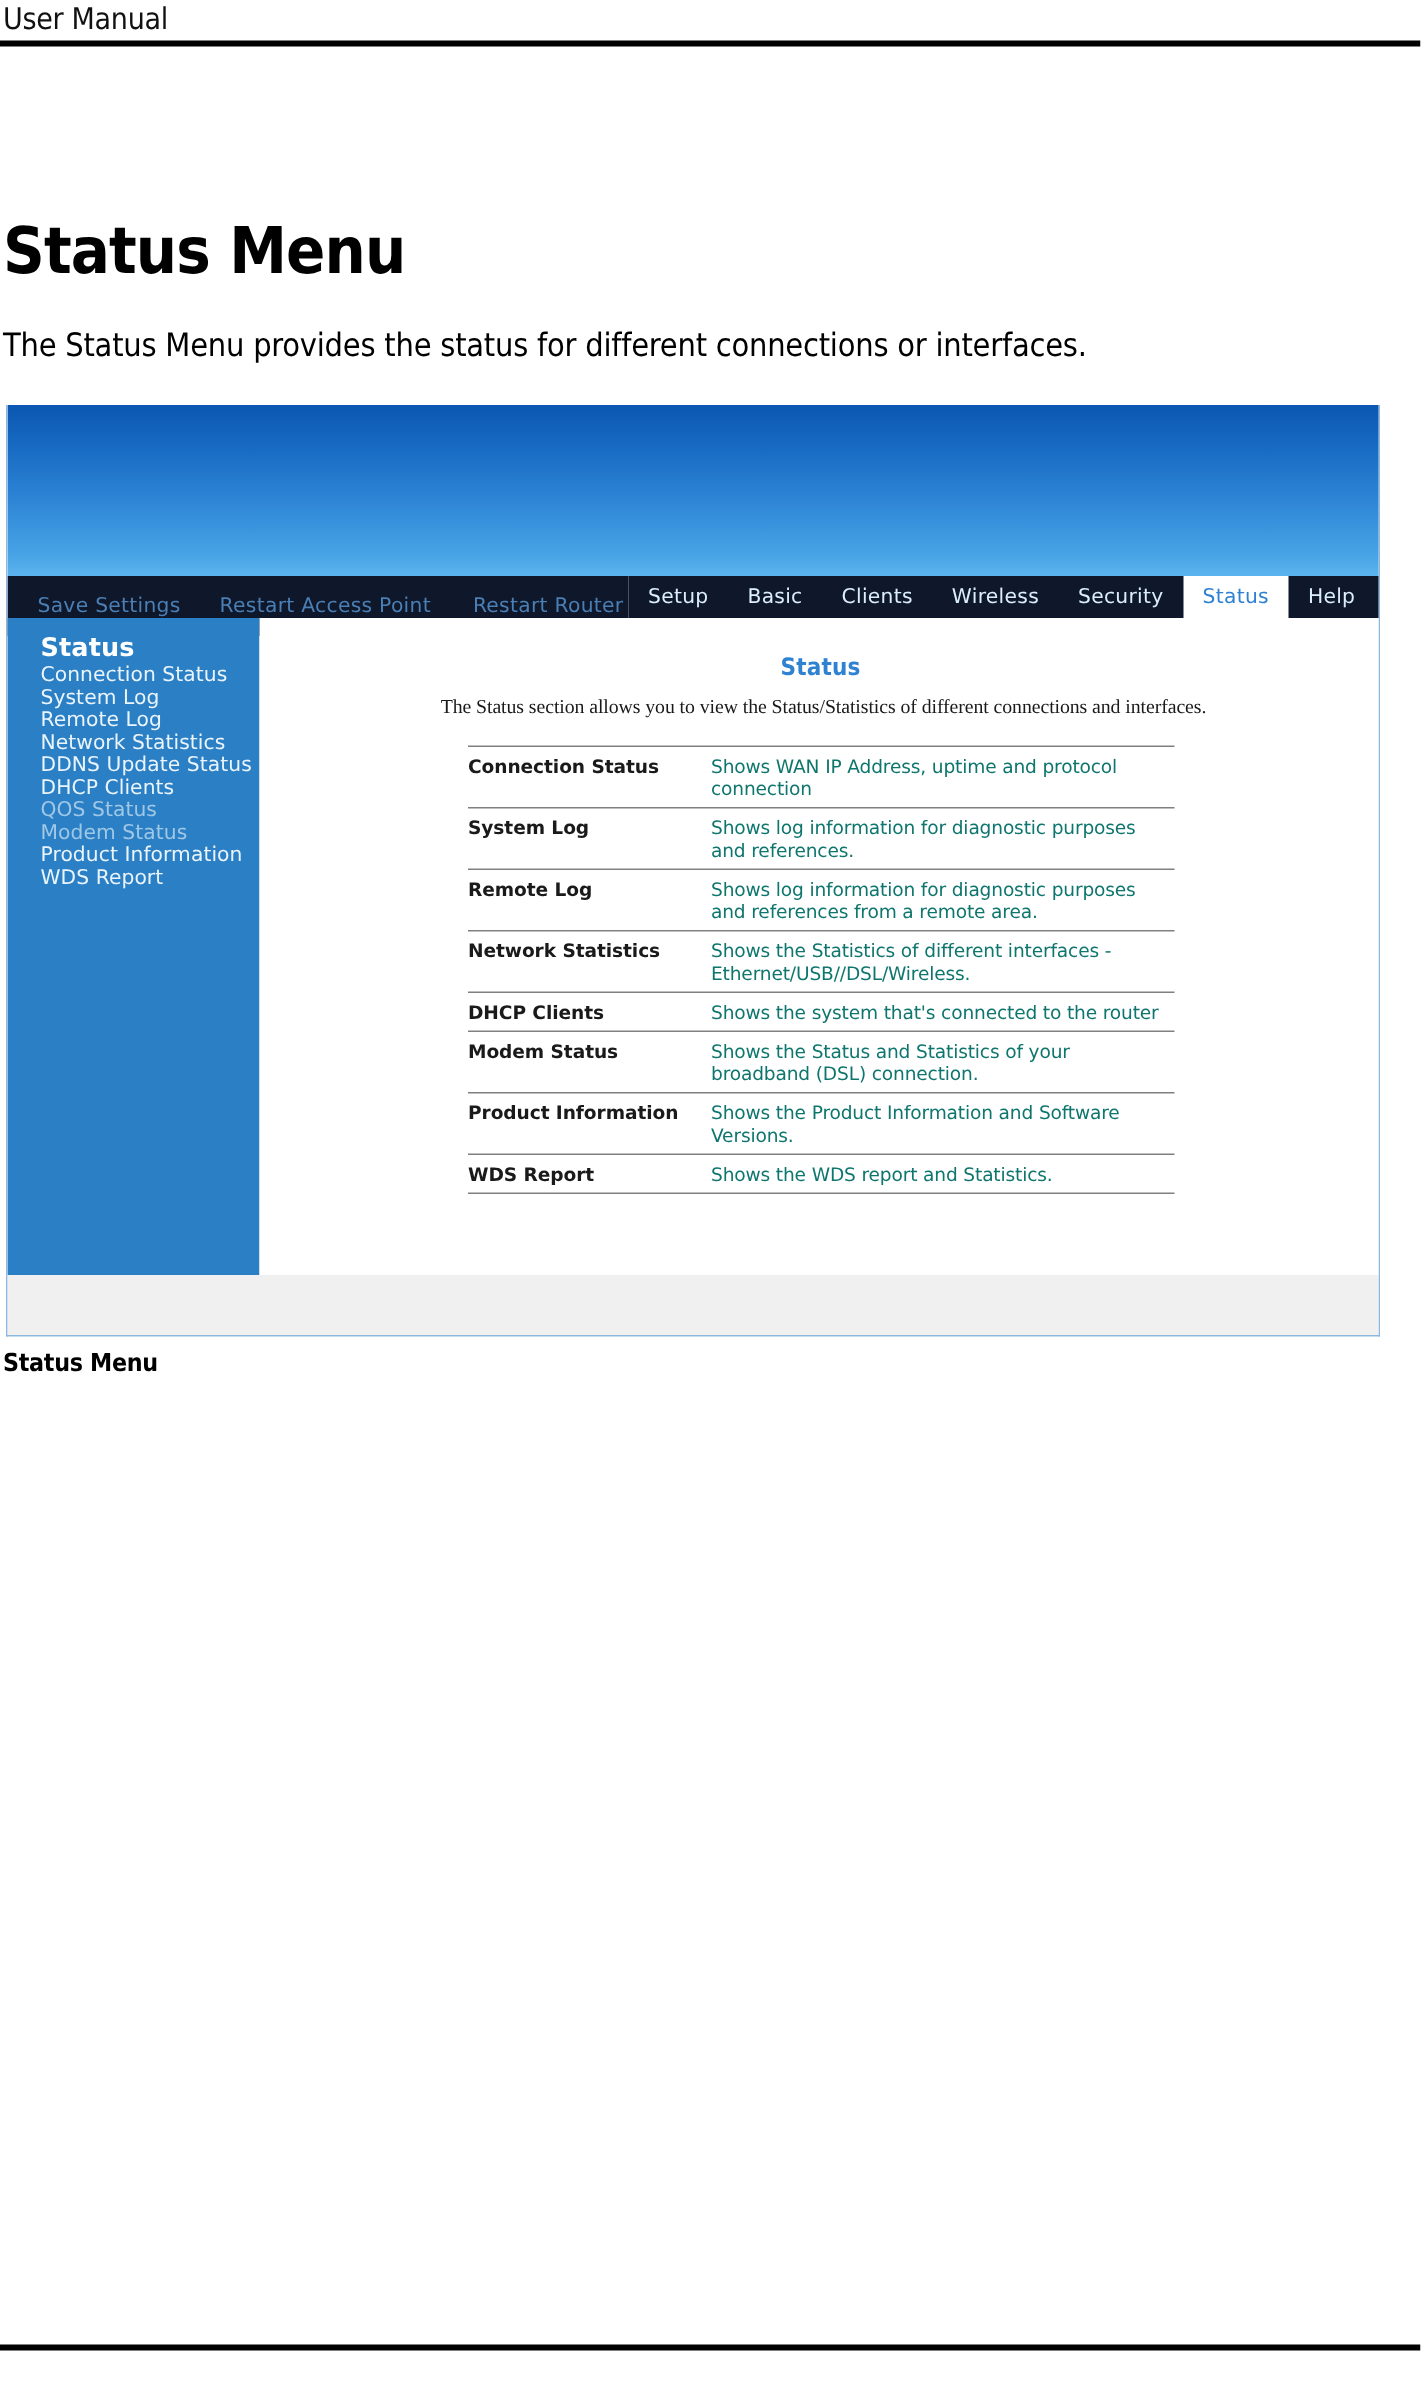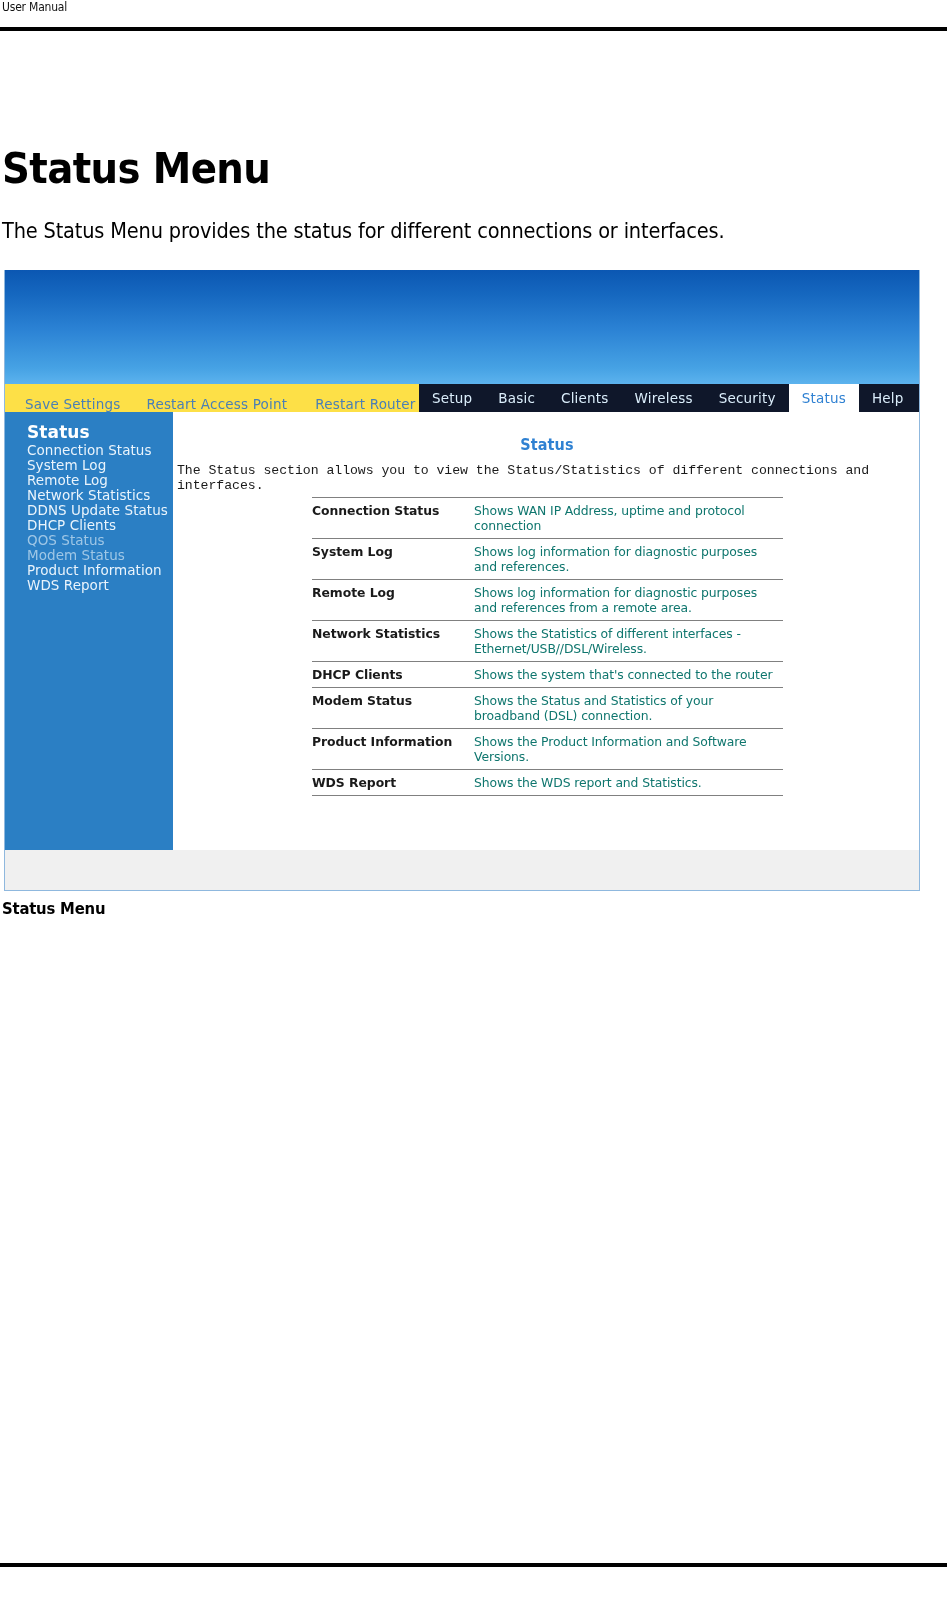--- a/index.html
+++ b/index.html
@@ -19,21 +19,21 @@
   
   .page-header {
     position: absolute;
     left: 0; top: 0;
     width: 947px;
     height: 30px;
   }
   .page-header-text {
     position: absolute;
     left: 2px; top: 0px;
-    font-size: 12px;
+    font-size: 20px;
     font-family: "DejaVu Sans Condensed", "Liberation Sans Narrow", "Liberation Sans", sans-serif;
     letter-spacing: -0.2px;
     color: #111;
   }
   .header-rule {
     position: absolute;
     left: 0; top: 27px;
     width: 947px;
     height: 4px;
     background: #000000;
@@ -85,21 +85,21 @@
     position: absolute;
     left: 0; top: 114px;
     width: 916px;
     height: 28px;
   }
   .nav-left {
     position: absolute;
     left: 0; top: 0;
     width: 414px;
     height: 40px;
-    background: #fde047;
+    background: #0f172a;
     display: flex;
     align-items: center;
   }
   .nav-right {
     position: absolute;
     left: 414px; top: 0;
     width: 502px;
     height: 28px;
     background: #0f172a;
     display: flex;
@@ -180,24 +180,24 @@
     font-size: 16px;
     font-weight: bold;
     color: #2f81d2;
     font-family: "DejaVu Sans Condensed", "Liberation Sans Narrow", "Liberation Sans", sans-serif;
     letter-spacing: 0.1px;
   }
   .content-sub {
     position: absolute;
     left: 4px; top: 51px;
     width: 744px;
-    text-align: left;
+    text-align: center;
     font-size: 13.2px;
     color: #1a1a1a;
-    font-family: Liberation Mono, monospace;
+    font-family: Liberation Serif, serif;
     letter-spacing: -0.05px;
   }
 
   .desc-table {
     position: absolute;
     left: 139px;
     top: 85px;
     width: 471px;
     border-collapse: collapse;
   }

